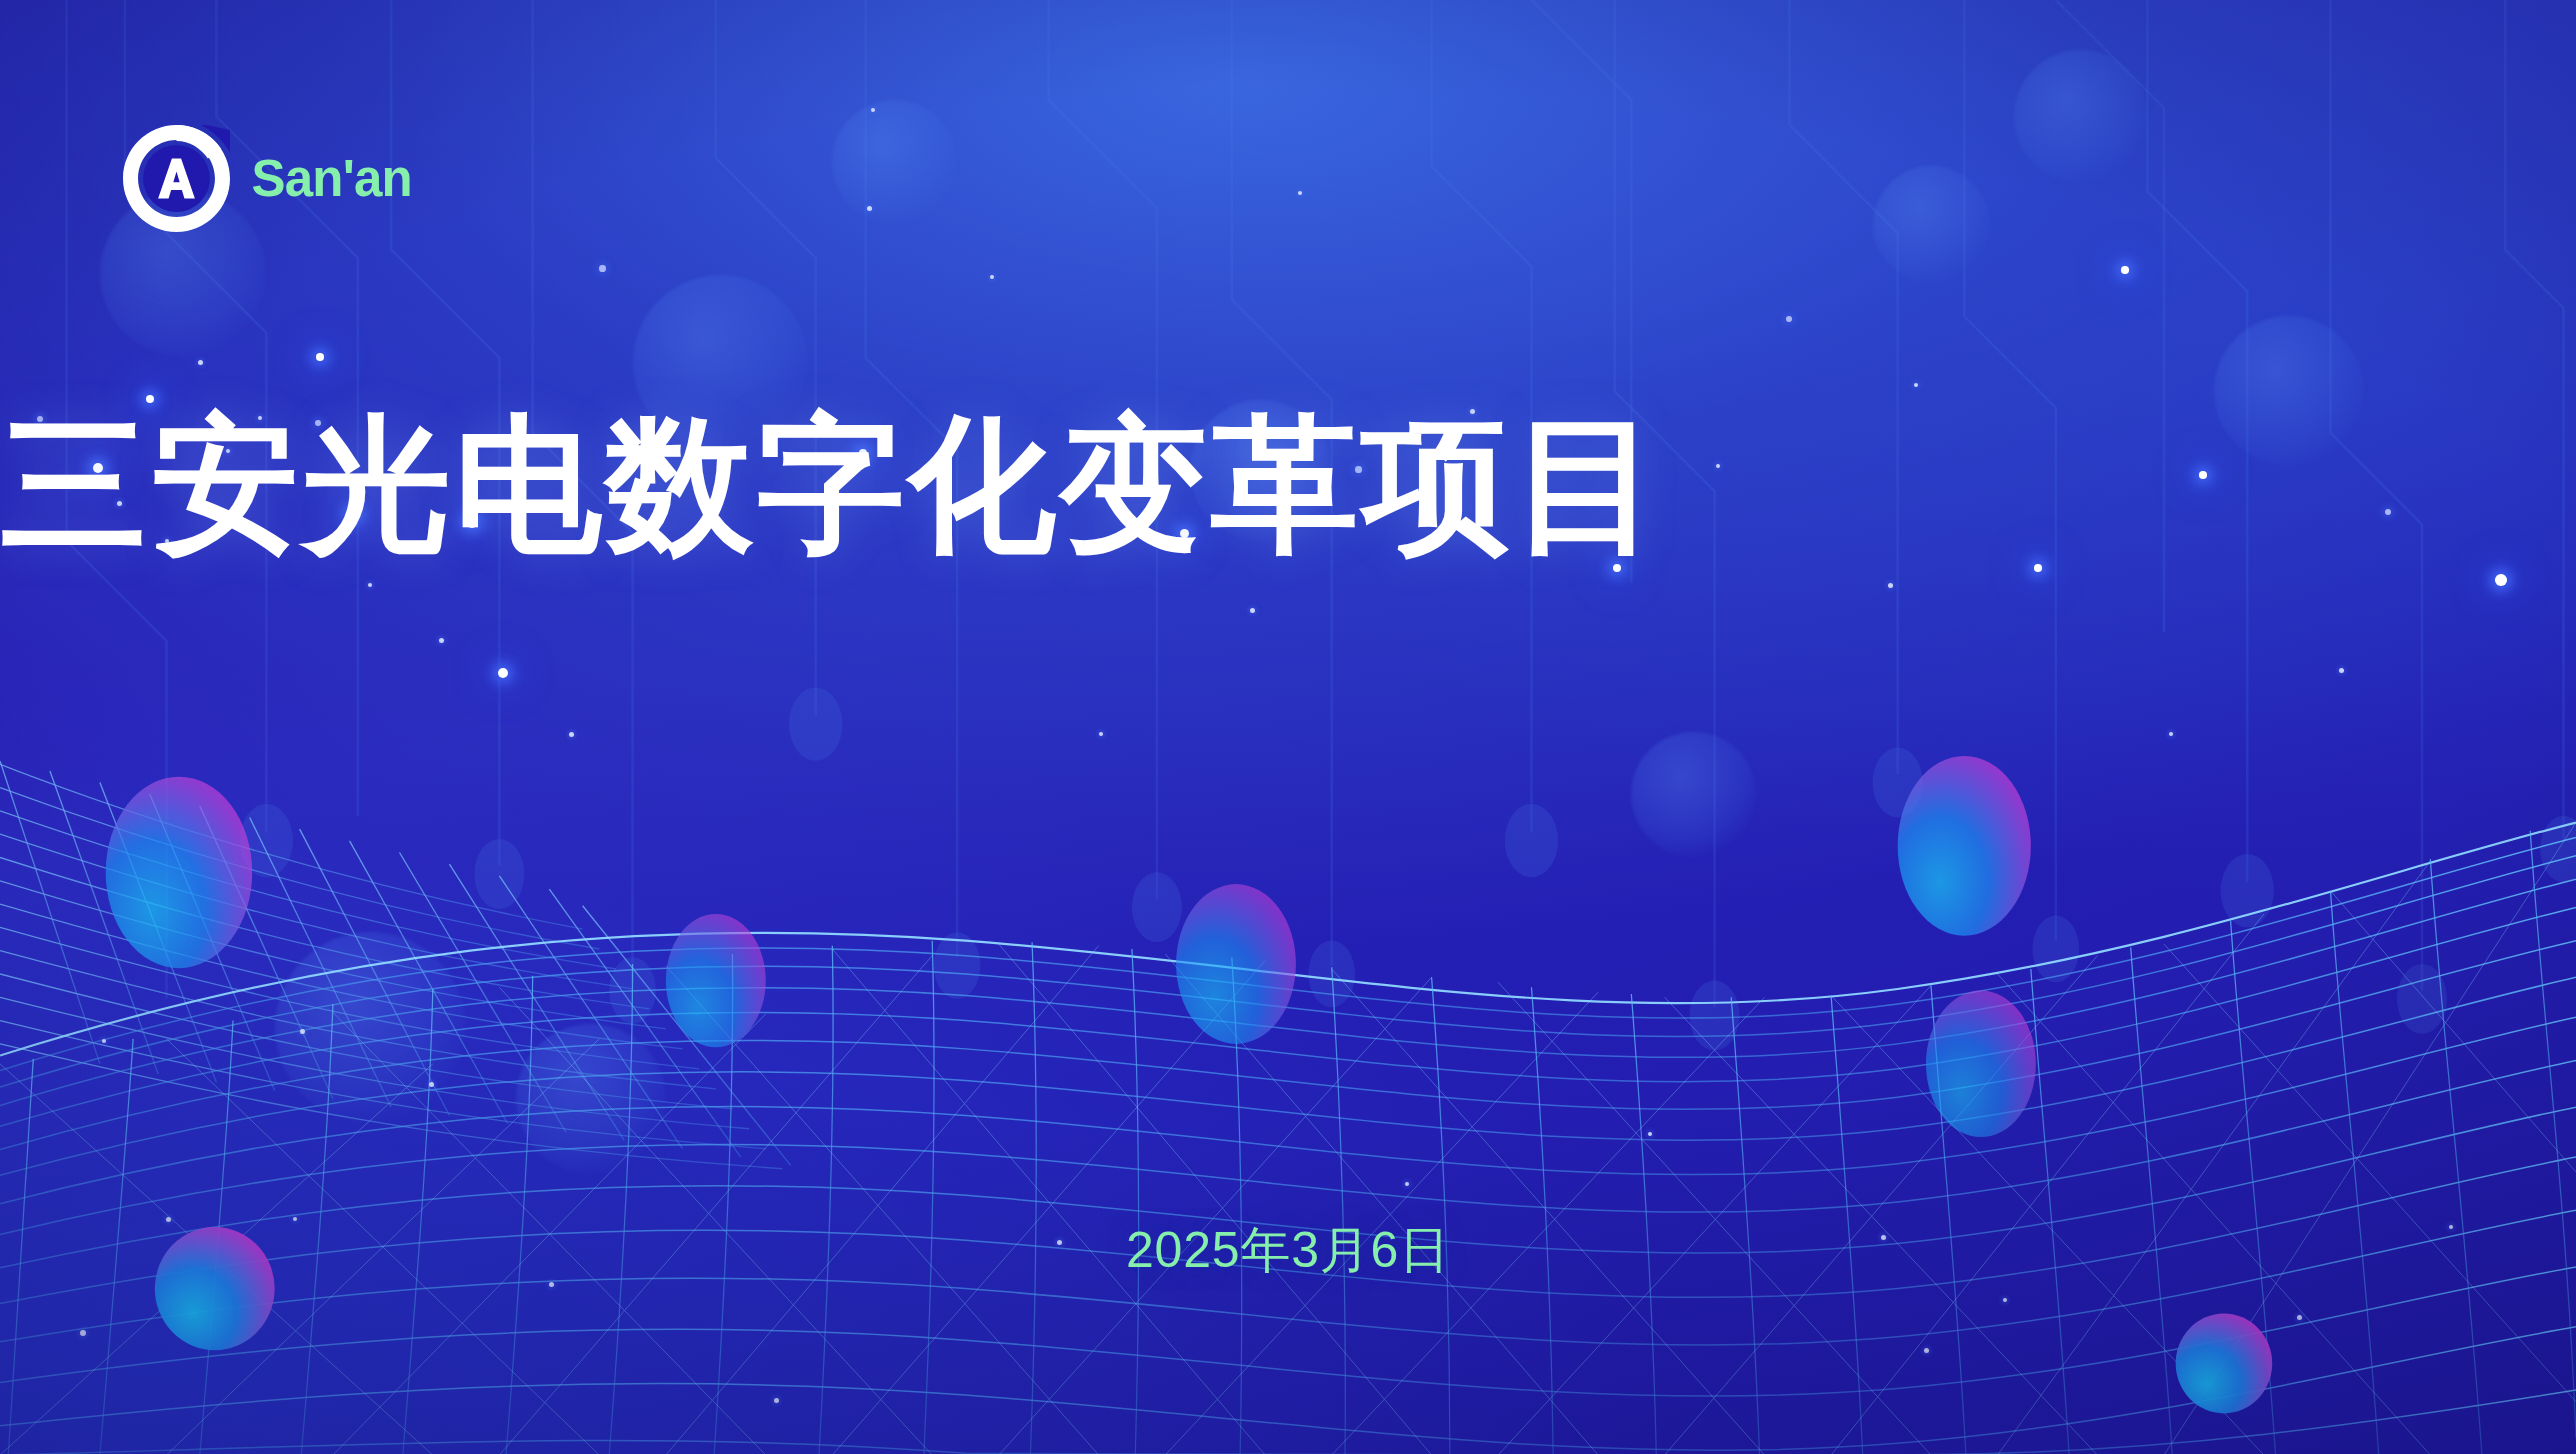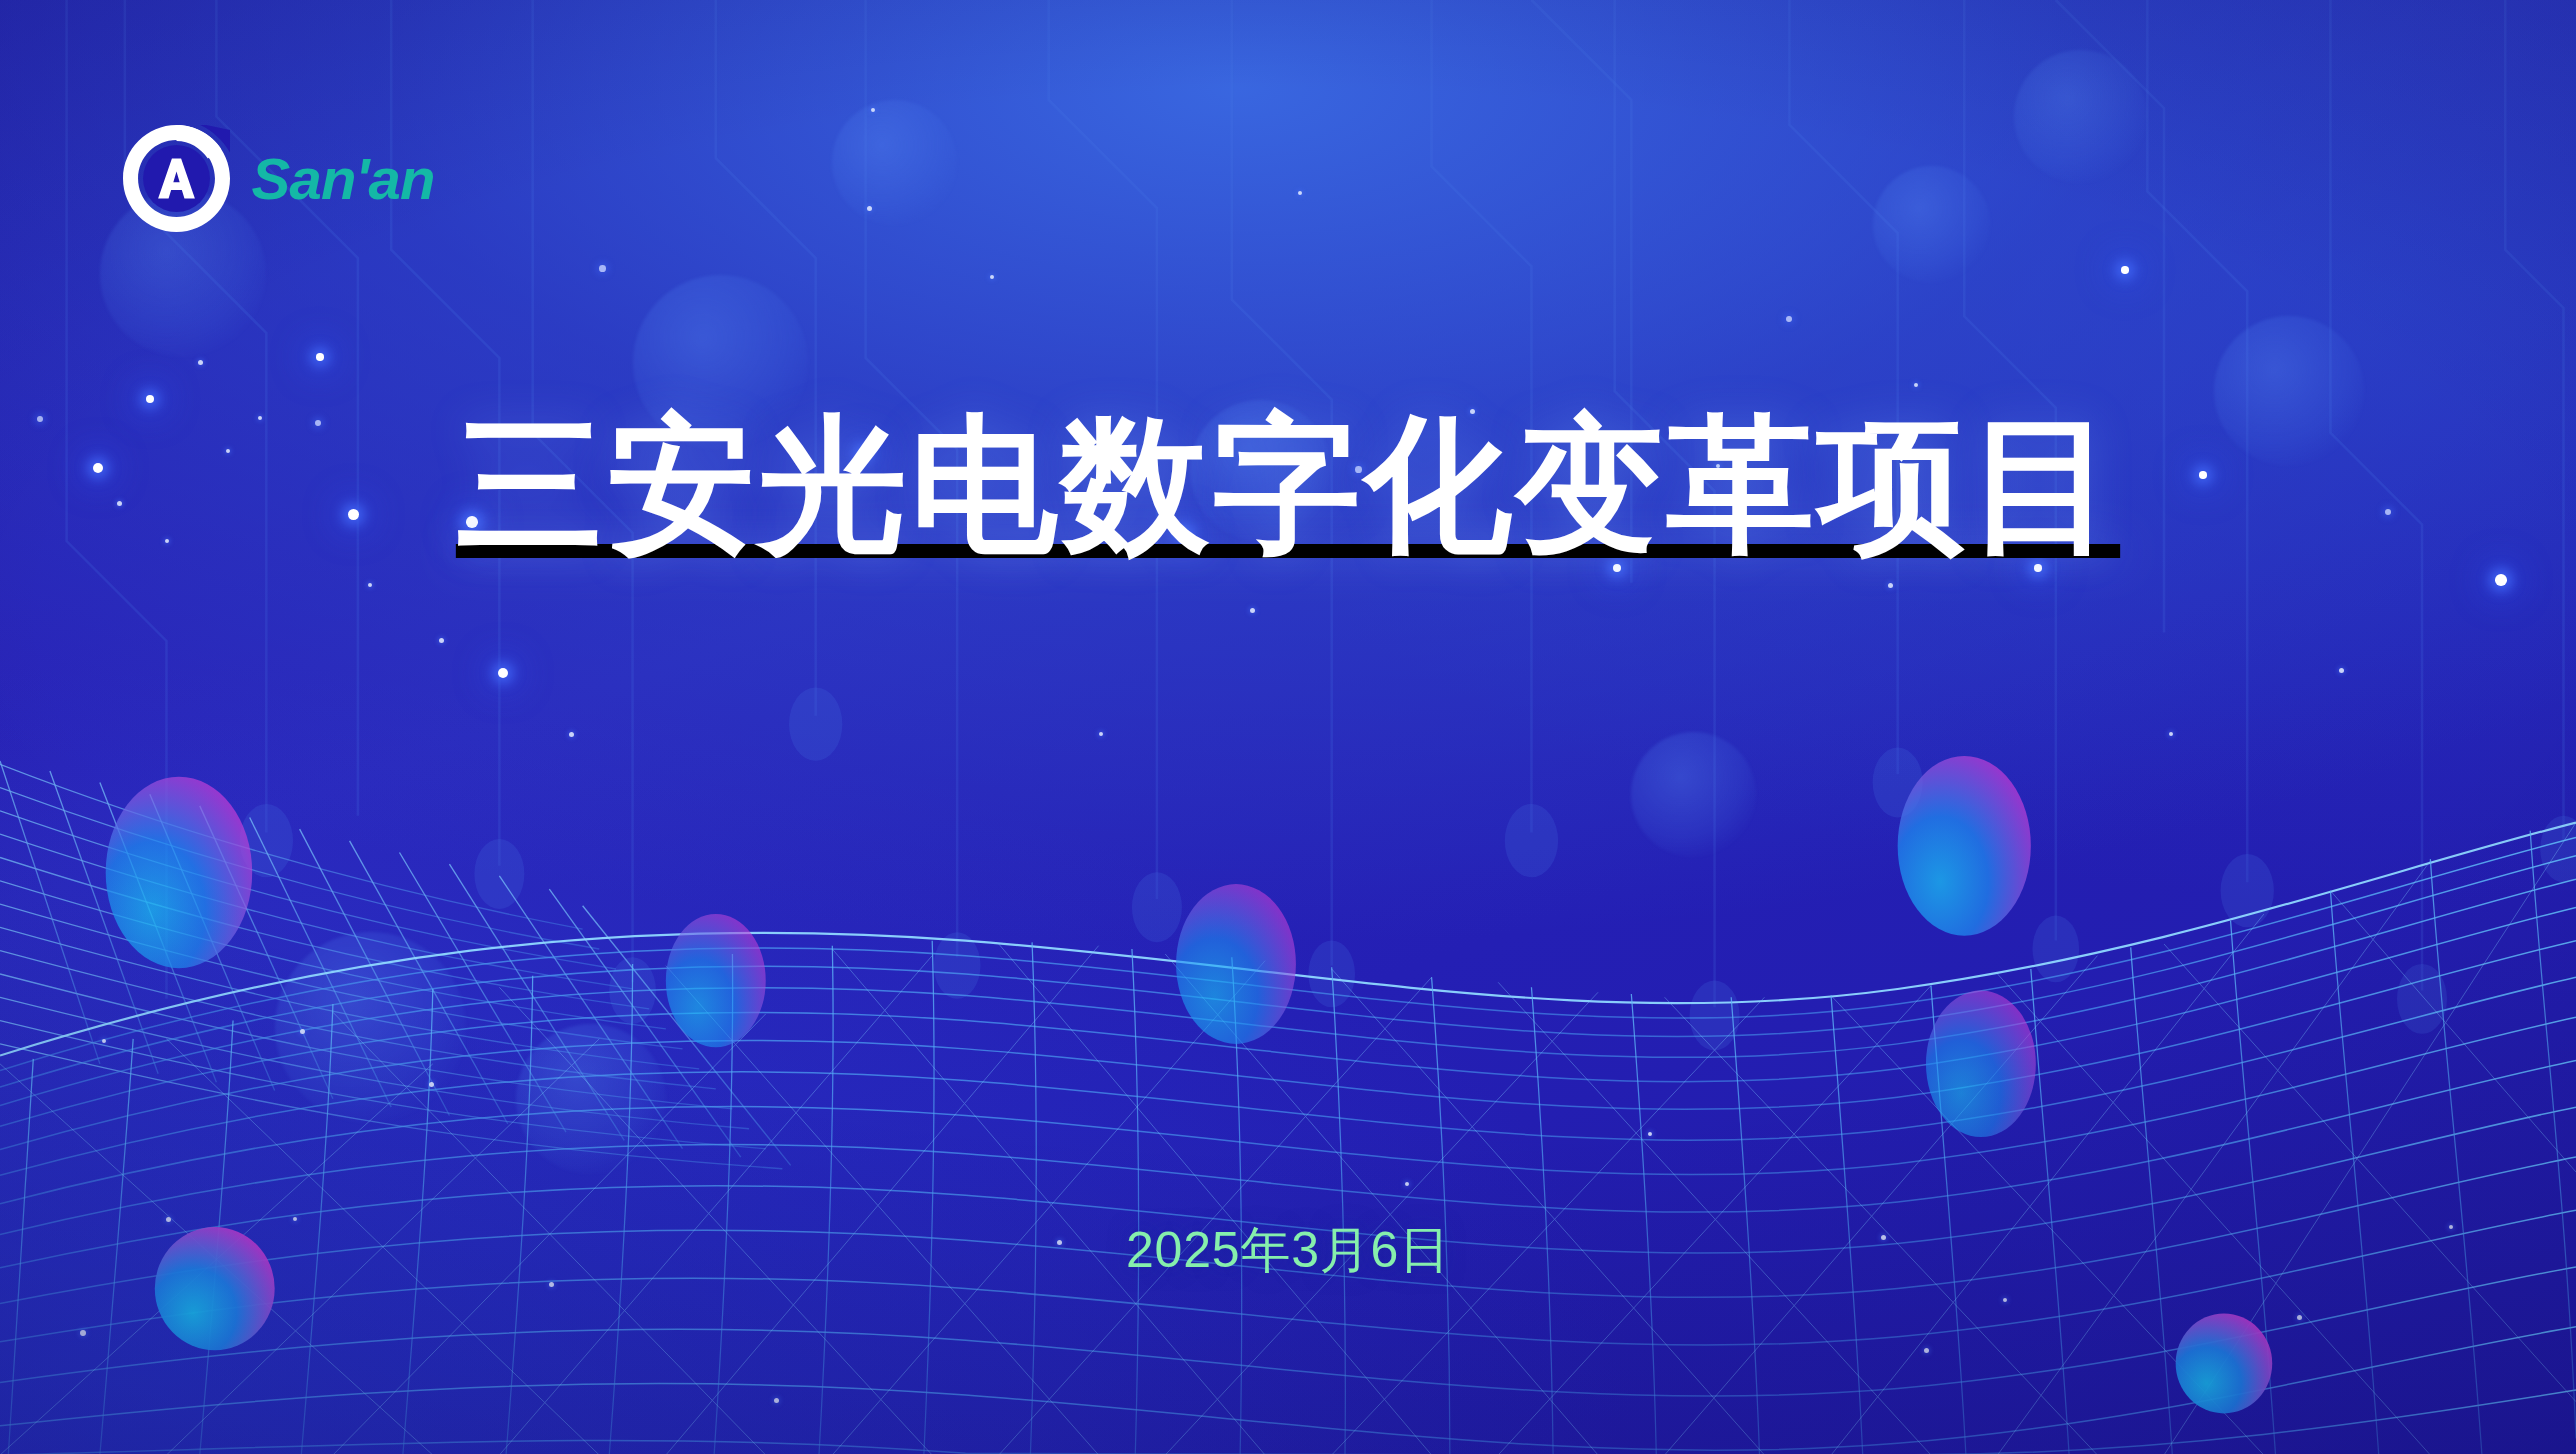--- a/index.html
+++ b/index.html
@@ -82,37 +82,35 @@
   .logo {
     position: absolute;
     left: 123px;
     top: 125px;
     display: flex;
     align-items: center;
     gap: 21.6px;
   }
   .logo-mark { width: 107px; height: 107px; display: block; }
   .logo-word {
-    color: #14b8a6;
-    font-size: 58px;
+    color: #86efac;
+    font-size: 51px;
     font-weight: 700;
     letter-spacing: -0.8px;
     line-height: 1;
     white-space: nowrap;
     font-family: "Liberation Sans", sans-serif;
-    font-style: italic;
   }
 
   
   .title-wrap {
     position: absolute;
     left: 0; right: 0;
     top: 391px;
-    text-align: center;
-    text-decoration: underline;
+    text-align: left;
   }
   .title-line {
     display: block;
     color: #ffffff;
     font-family: "DejaVu Serif", "Liberation Serif", serif;
     font-weight: 700;
     font-size: 148px;
     line-height: 1.26;
     letter-spacing: 3.3px;
     text-shadow: 0 0 42px rgba(120,170,255,0.30);

